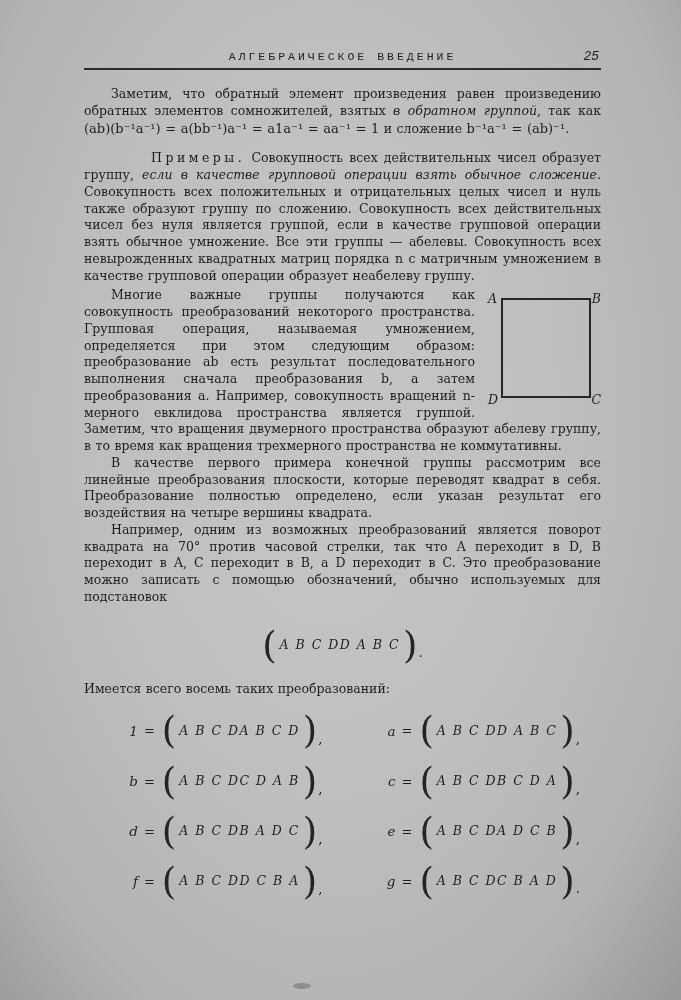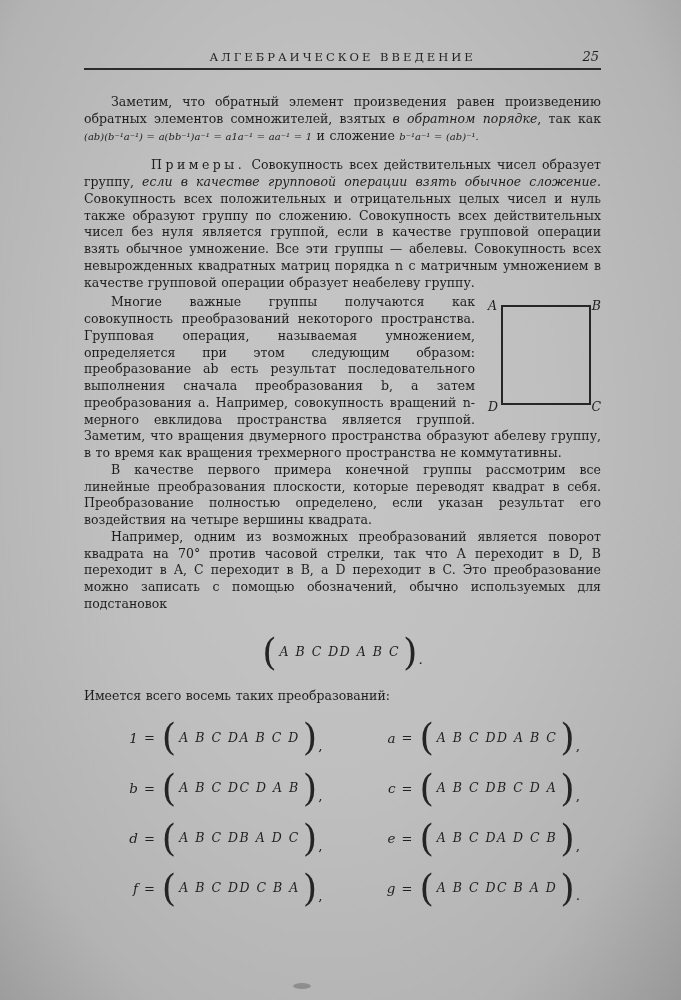--- a/index.html
+++ b/index.html
@@ -5,32 +5,32 @@
   * { margin:0; padding:0; box-sizing:border-box; }
   html,body { width:681px; height:1000px; }
   body { font-family:"DejaVu Serif", serif; background:#9e9e9e; }
   .page {
     position:relative; width:681px; height:1000px; overflow:hidden;
     background: radial-gradient(ellipse at 48% 42%, #c6c6c6 0%, #bfbfbf 45%, #b3b3b3 78%, #989898 100%);
     color:#1f1f1f;
   }
   .content { position:absolute; left:84px; top:50px; width:517px; }
 
-  .running-head { position:relative; height:20px; border-bottom:2px solid #2b2b2b; margin-bottom:24px; }
+  .running-head { position:relative; height:20px; border-bottom:2px solid #2b2b2b; margin-bottom:16px;font-family:Liberation Mono, monospace; }
   .rh-title { position:absolute; left:0; right:0; text-align:center; font-size:11.5px; letter-spacing:3px; color:#242424; }
   .rh-page { position:absolute; right:2px; top:-1px; font-style:italic; font-size:13px; }
 
   .para {
     font-size:12.5px; line-height:1.34; text-align:justify; text-indent:27px;
     color:#1e1e1e; word-spacing:0.5px;
   }
   .mt { margin-top:13px; }
   em { font-style:italic; }
   .lead { letter-spacing:3.5px;margin-left:40px; }
-  .math { font-style:italic; font-size:10px; }
+  .math { font-size:13px; }
 
   
   .p3wrap { margin-top:3px; }
   .figure { float:right; position:relative; width:114px; height:124px; margin:2px 0 4px 12px; }
   .fig-square { position:absolute; left:14px; top:9px; width:90px; height:100px; border:2px solid #262626; }
   .corner { position:absolute; font-style:italic; font-size:12.5px; }
   .corner.tl { left:1px; top:2px; }
   .corner.tr { right:0px; top:2px; }
   .corner.bl { left:1px; bottom:6px; }
   .corner.br { right:0px; bottom:6px; }
@@ -59,21 +59,21 @@
 <body>
 
 <div class="page">
   <div class="content">
 
     <div class="running-head">
       <span class="rh-title">АЛГЕБРАИЧЕСКОЕ ВВЕДЕНИЕ</span>
       <span class="rh-page">25</span>
     </div>
 
-    <p class="para"><span>Заметим, что обратный элемент произведения равен произведению обратных элементов сомножителей, взятых </span><em>в обратном порядке</em><span>, так как </span><span class="math">(ab)(b⁻¹a⁻¹) = a(bb⁻¹)a⁻¹ = a1a⁻¹ = aa⁻¹ = 1</span><span> и сложение </span><span class="math">b⁻¹a⁻¹ = (ab)⁻¹.</span></p>
+    <p class="para"><span>Заметим, что обратный элемент произведения равен произведению обратных элементов сомножителей, взятых </span><em>в обратном группой</em><span>, так как </span><span class="math">(ab)(b⁻¹a⁻¹) = a(bb⁻¹)a⁻¹ = a1a⁻¹ = aa⁻¹ = 1</span><span> и сложение </span><span class="math">b⁻¹a⁻¹ = (ab)⁻¹.</span></p>
 
     <p class="para mt"><span class="lead">Примеры.</span><span> Совокупность всех действительных чисел образует группу, </span><em>если в качестве групповой операции взять обычное сложение.</em><span> Совокупность всех положительных и отрицательных целых чисел и нуль также образуют группу по сложению. Совокупность всех действительных чисел без нуля является группой, если в качестве групповой операции взять обычное умножение. Все эти группы — абелевы. Совокупность всех невырожденных квадратных матриц порядка n с матричным умножением в качестве групповой операции образует неабелеву группу.</span></p>
 
     <div class="p3wrap">
       <div class="figure">
         <span class="corner tl">A</span>
         <span class="corner tr">B</span>
         <span class="corner bl">D</span>
         <span class="corner br">C</span>
         <div class="fig-square"></div>

